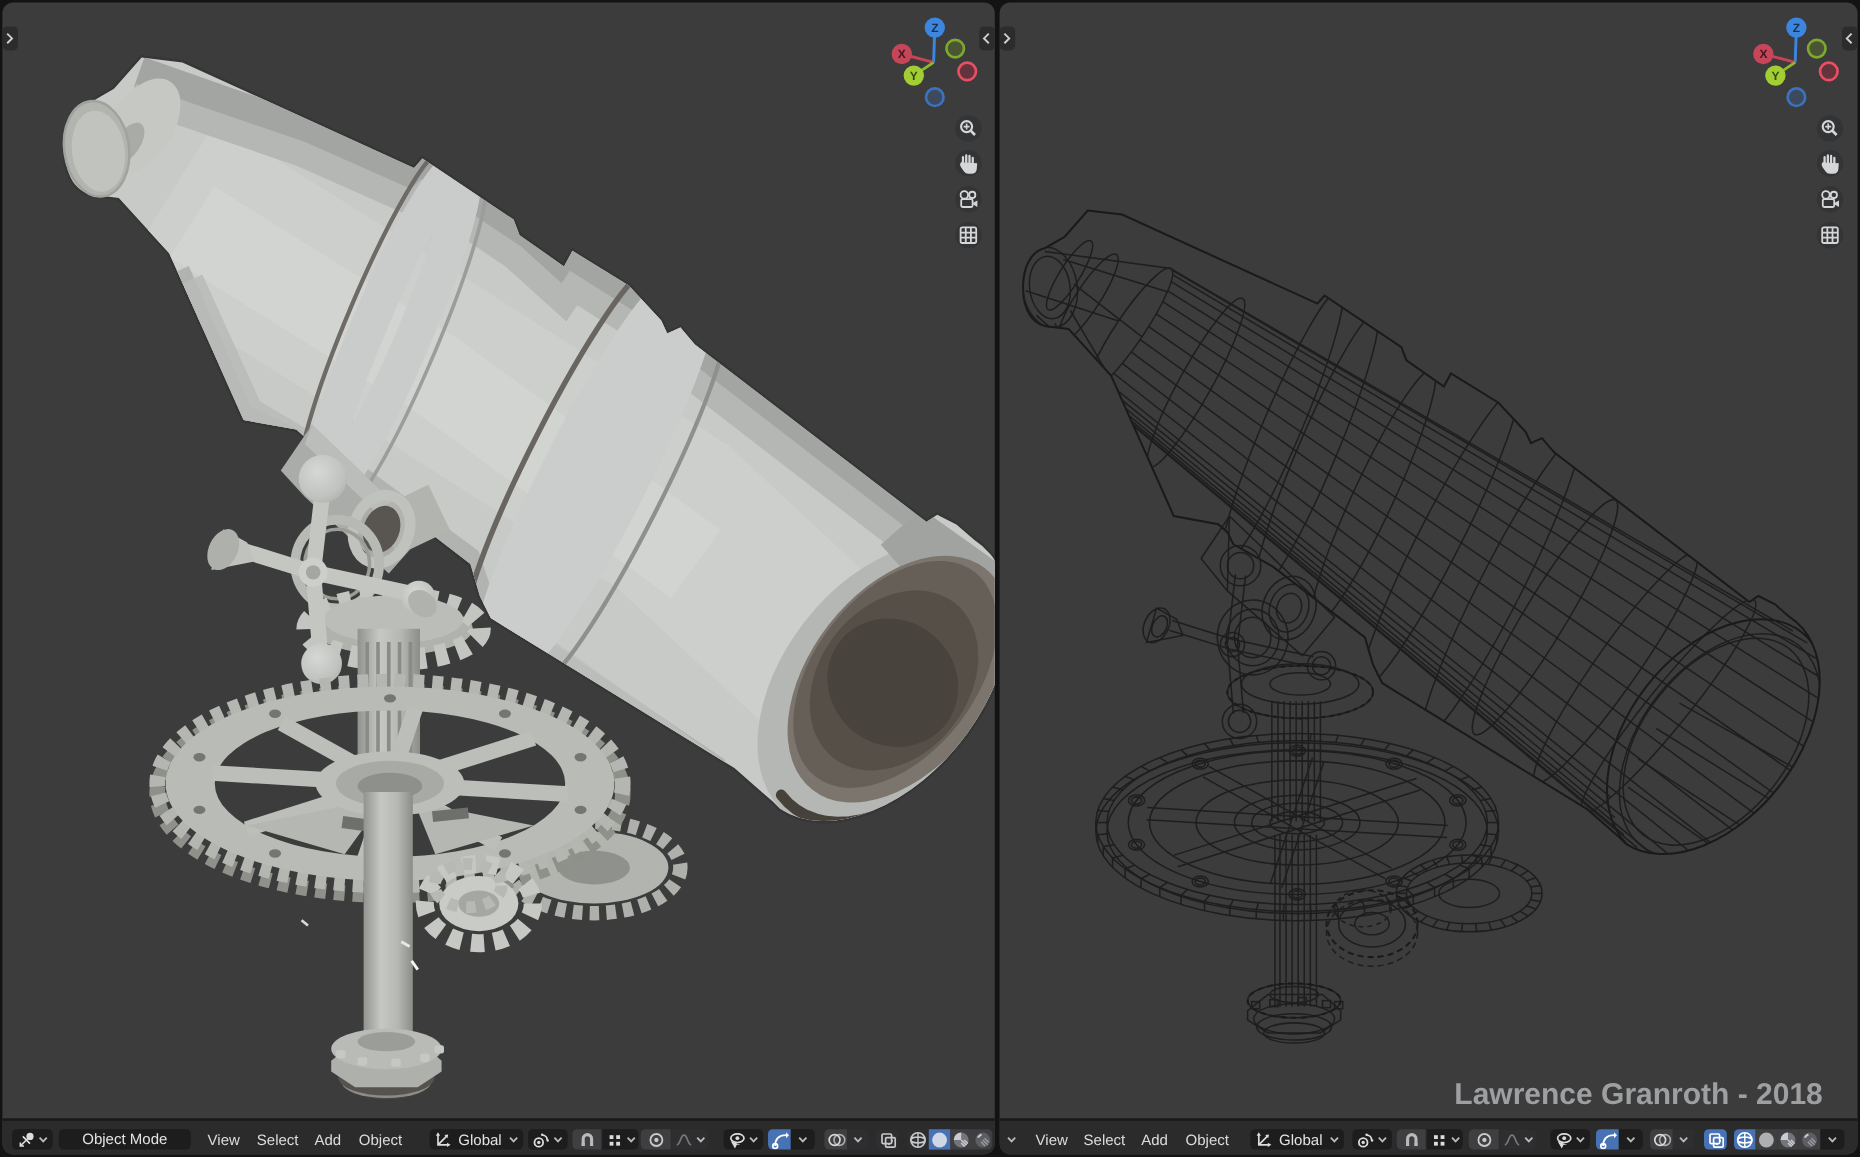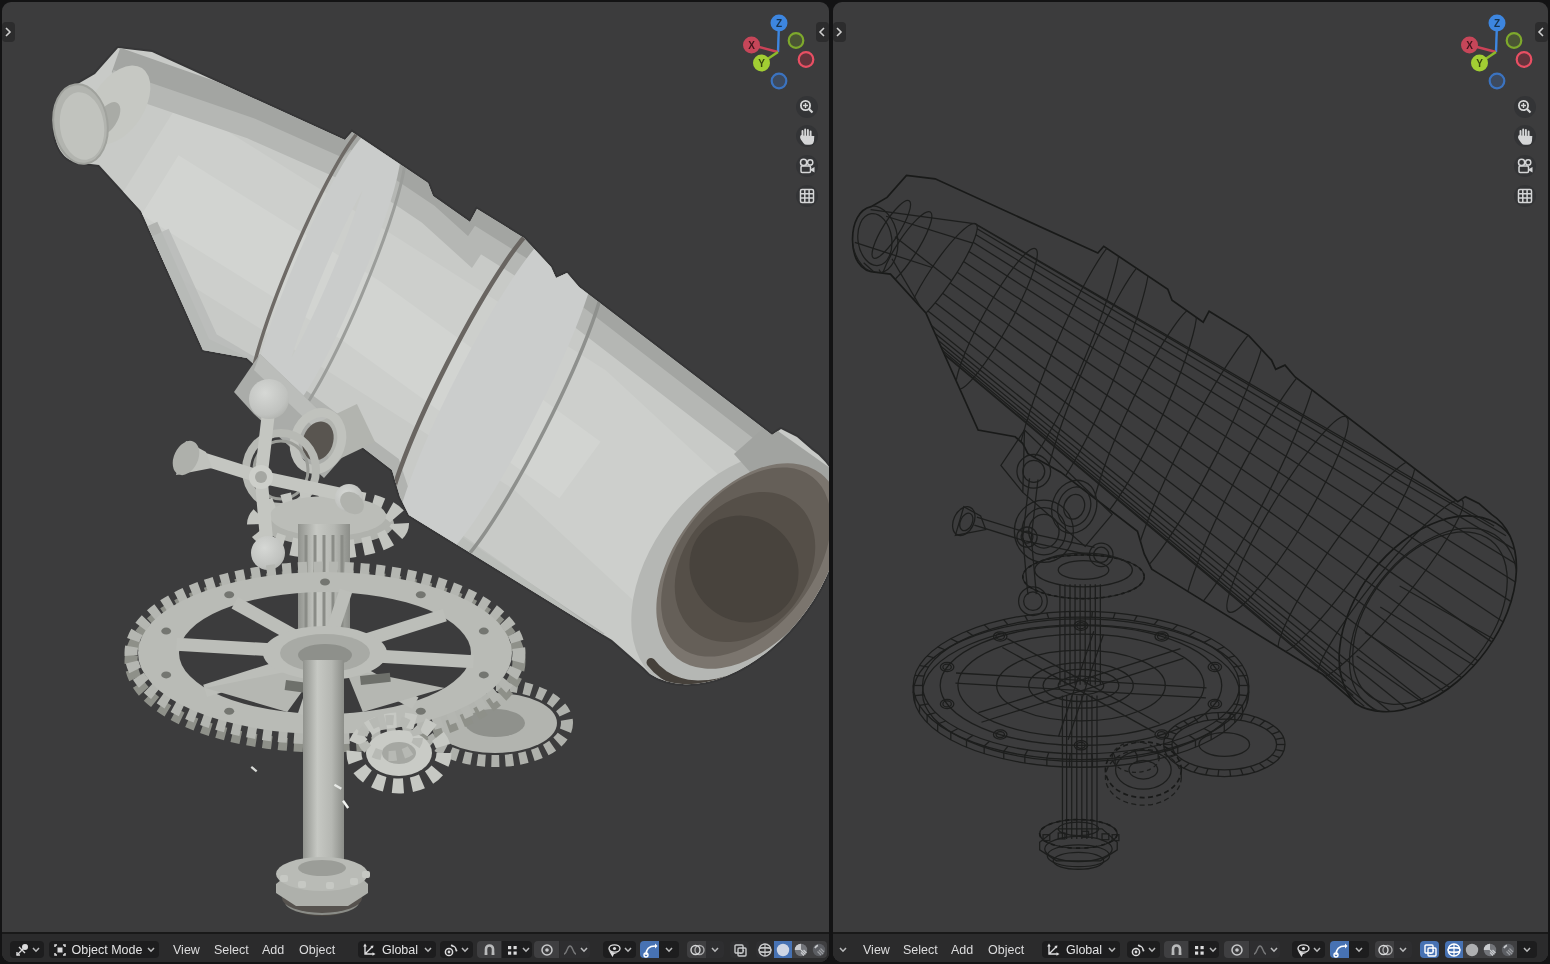--- a/index.html
+++ b/index.html
@@ -174,21 +174,21 @@
       <div style="position:absolute;left:8px;top:7px;width:34px;height:17px;background:#1d1d1e;border-radius:4px;display:flex;align-items:center;justify-content:center;gap:1px;">
         <svg width="16" height="16" viewBox="0 0 16 16">
           <path d="M3,13 L13,3 M5,5 l 6,6" stroke="#dcdcdd" stroke-width="1.4" fill="none"></path>
           <circle cx="11" cy="5" r="3" fill="#dcdcdd"></circle>
           <path d="M3,10 v3 h3" stroke="#dcdcdd" stroke-width="1.4" fill="none"></path>
         </svg>
         <svg width="10" height="17" viewBox="0 0 10 17">
           <path d="M2,7 L5,10.2 L8,7" stroke="#b9babb" stroke-width="1.5" fill="none"></path>
         </svg>
       </div>
-      <div style="position:absolute;left:47px;top:7px;width:110px;height:17px;background:#1d1d1e;border-radius:4px;display:flex;align-items:center;justify-content:center;gap:1px;">
+      <div style="position:absolute;left:47px;top:7px;width:110px;height:17px;background:#1d1d1e;border-radius:4px;display:flex;align-items:center;justify-content:center;gap:1px;flex-direction:column;">
         <svg width="16" height="16" viewBox="0 0 16 16">
           <path d="M3,5 V3 H5 M11,3 h2 v2 M13,11 v2 h-2 M5,13 H3 v-2" stroke="#dcdcdd" stroke-width="1.5" fill="none"></path>
           <rect x="5.5" y="5.5" width="5" height="5" fill="#dcdcdd"></rect>
         </svg>
         <span style="color:#e3e3e4;font-size:12.5px;margin:0 3px;">Object Mode</span>
         <svg width="10" height="17" viewBox="0 0 10 17">
           <path d="M2,7 L5,10.2 L8,7" stroke="#b9babb" stroke-width="1.5" fill="none"></path>
         </svg>
       </div>
       <div style="position:absolute;left:171px;top:7px;height:17px;display:flex;align-items:center;color:#dcdcdd;font-size:12.5px;">View</div>
@@ -616,20 +616,21 @@
 <rect x="1519" y="166" width="9.5" height="6.5" rx="1.2" fill="none" stroke="#d5d6d7" stroke-width="1.5"></rect>
 <path d="M 1529,169 l 3.5,-2 v 5.5 l -3.5,-2" fill="#d5d6d7"></path>
 <circle cx="1525" cy="196" r="11" fill="#333436"></circle>
 <rect x="1518.5" y="189.5" width="13" height="13" rx="1.5" fill="none" stroke="#d5d6d7" stroke-width="1.5"></rect>
 <path d="M 1518.5,193.8 h 13 M 1518.5,198.1 h 13 M 1522.8,189.5 v 13 M 1527.1,189.5 v 13" stroke="#d5d6d7" stroke-width="1.5"></path>
 <rect x="833" y="22" width="13" height="20" rx="4" fill="#2c2c2d"></rect>
       <path d="M 837,28 l 4,4 l -4,4" stroke="#cfcfcf" stroke-width="1.6" fill="none"></path>
 <rect x="1535" y="22" width="13" height="20" rx="4" fill="#2c2c2d"></rect>
       <path d="M 1543,28 l -4,4 l 4,4" stroke="#cfcfcf" stroke-width="1.6" fill="none"></path>
 </svg>
+<div style="position:absolute;right:29px;top:896px;color:#9e9fa0;font-size:25px;font-weight:bold;">Lawrence Granroth - 2018</div>
 <div class="header">
       <div style="position:absolute;left:3px;top:7px;width:14px;height:17px;background:transparent;border-radius:4px;display:flex;align-items:center;justify-content:center;gap:1px;">
         <svg width="10" height="17" viewBox="0 0 10 17">
           <path d="M2,7 L5,10.2 L8,7" stroke="#b9babb" stroke-width="1.5" fill="none"></path>
         </svg>
       </div>
       <div style="position:absolute;left:30px;top:7px;height:17px;display:flex;align-items:center;color:#dcdcdd;font-size:12.5px;">View</div>
       <div style="position:absolute;left:70px;top:7px;height:17px;display:flex;align-items:center;color:#dcdcdd;font-size:12.5px;">Select</div>
       <div style="position:absolute;left:118px;top:7px;height:17px;display:flex;align-items:center;color:#dcdcdd;font-size:12.5px;">Add</div>
       <div style="position:absolute;left:155px;top:7px;height:17px;display:flex;align-items:center;color:#dcdcdd;font-size:12.5px;">Object</div>

